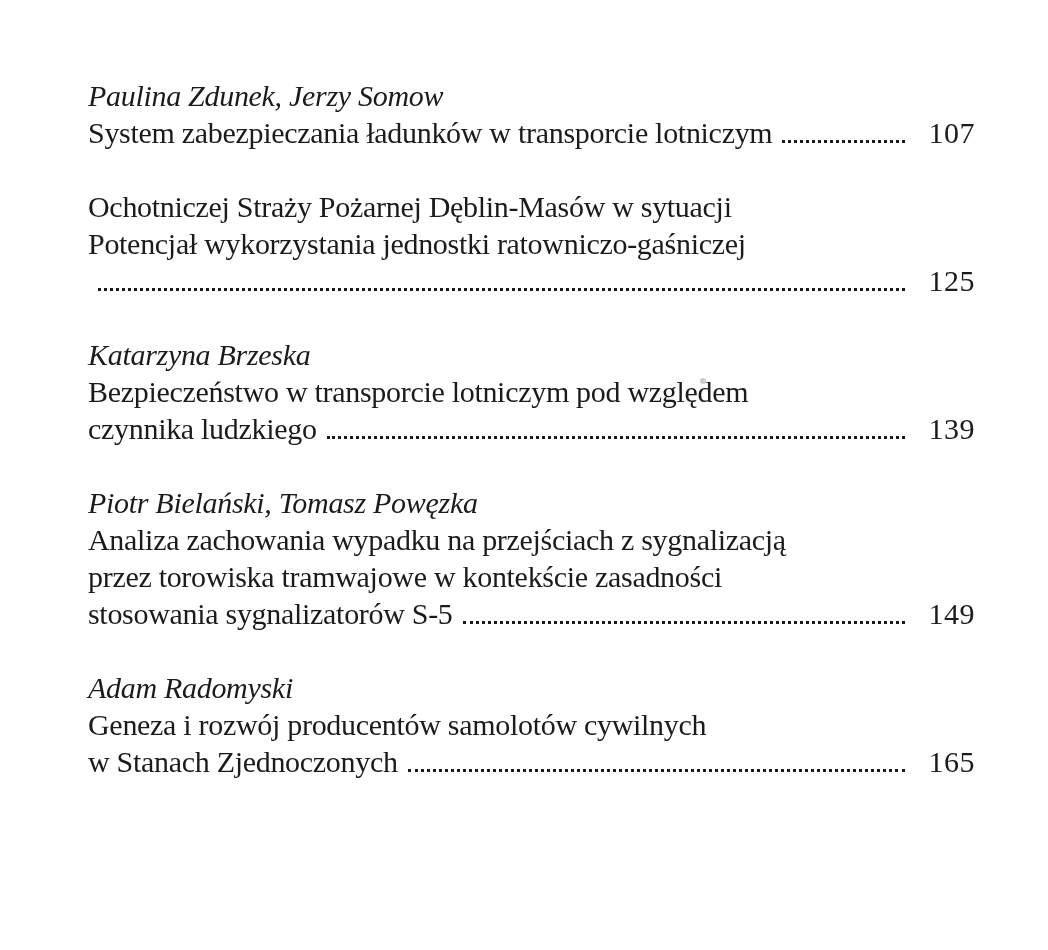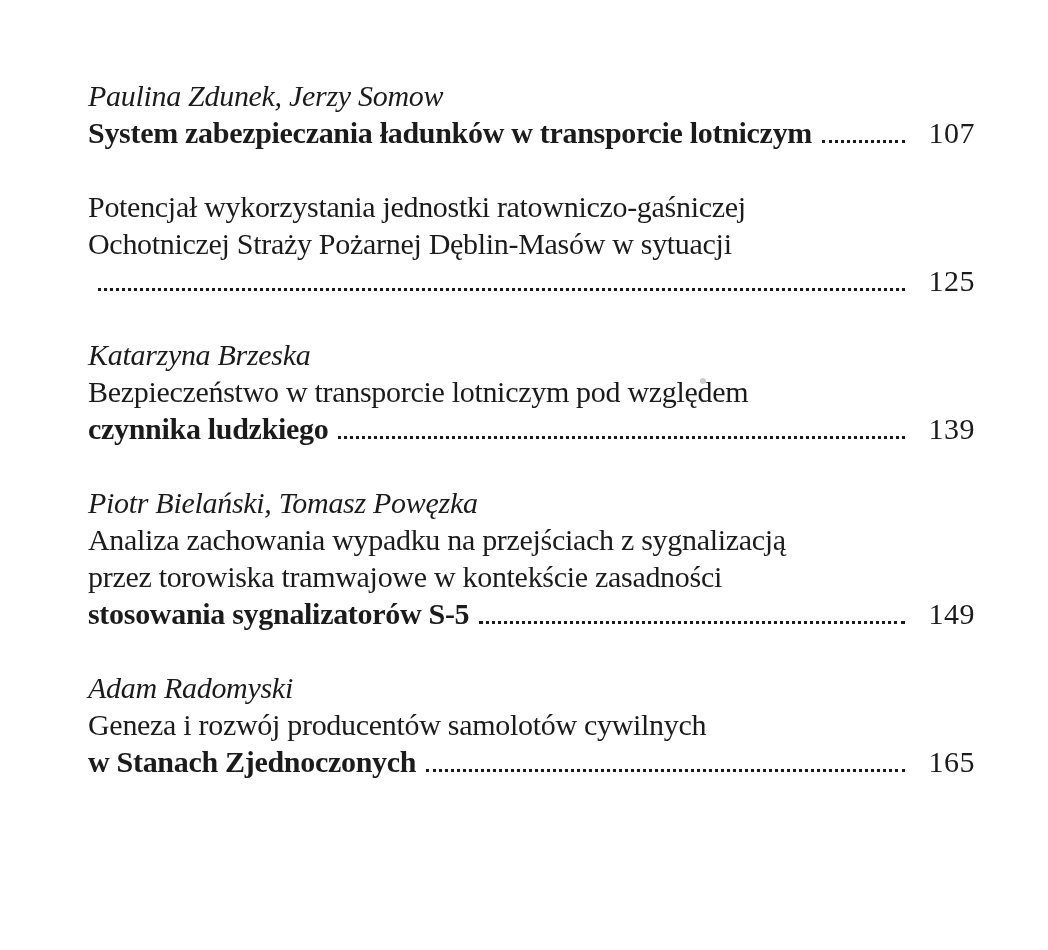--- a/index.html
+++ b/index.html
@@ -31,21 +31,20 @@
   .title-line {
     white-space: nowrap;
   }
   .dotline {
     display: flex;
     align-items: baseline;
   }
   .title-text {
     white-space: nowrap;
     flex: 0 0 auto;
-    font-weight: bold;
   }
   .leader {
     flex: 1 1 auto;
     min-width: 24px;
     border-bottom: 3.4px dotted #1b1b1b;
     margin: 0 24px 0 10px;
   }
   .page-num {
     flex: 0 0 auto;
     min-width: 46px;
@@ -70,22 +69,22 @@
   <div class="toc-entry">
     <div class="authors">Paulina Zdunek, Jerzy Somow</div>
     <div class="dotline">
       <span class="title-text">System zabezpieczania ładunków w transporcie lotniczym</span>
       <span class="leader"></span>
       <span class="page-num">107</span>
     </div>
   </div>
 
   <div class="toc-entry">
+    <div class="title-line">Ochotniczej Straży Pożarnej Dęblin-Masów w sytuacji</div>
     <div class="title-line">Potencjał wykorzystania jednostki ratowniczo-gaśniczej</div>
-    <div class="title-line">Ochotniczej Straży Pożarnej Dęblin-Masów w sytuacji</div>
     <div class="dotline">
       <span class="leader"></span>
       <span class="page-num">125</span>
     </div>
   </div>
 
   <div class="toc-entry">
     <div class="authors">Katarzyna Brzeska</div>
     <div class="title-line">Bezpieczeństwo w transporcie lotniczym pod względem</div>
     <div class="dotline">

